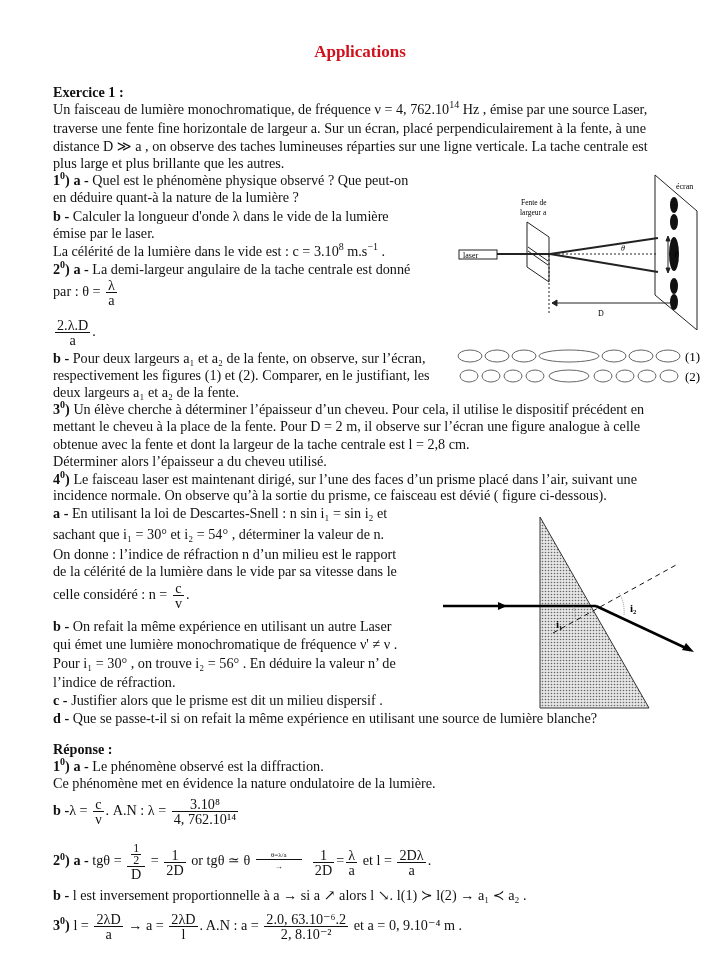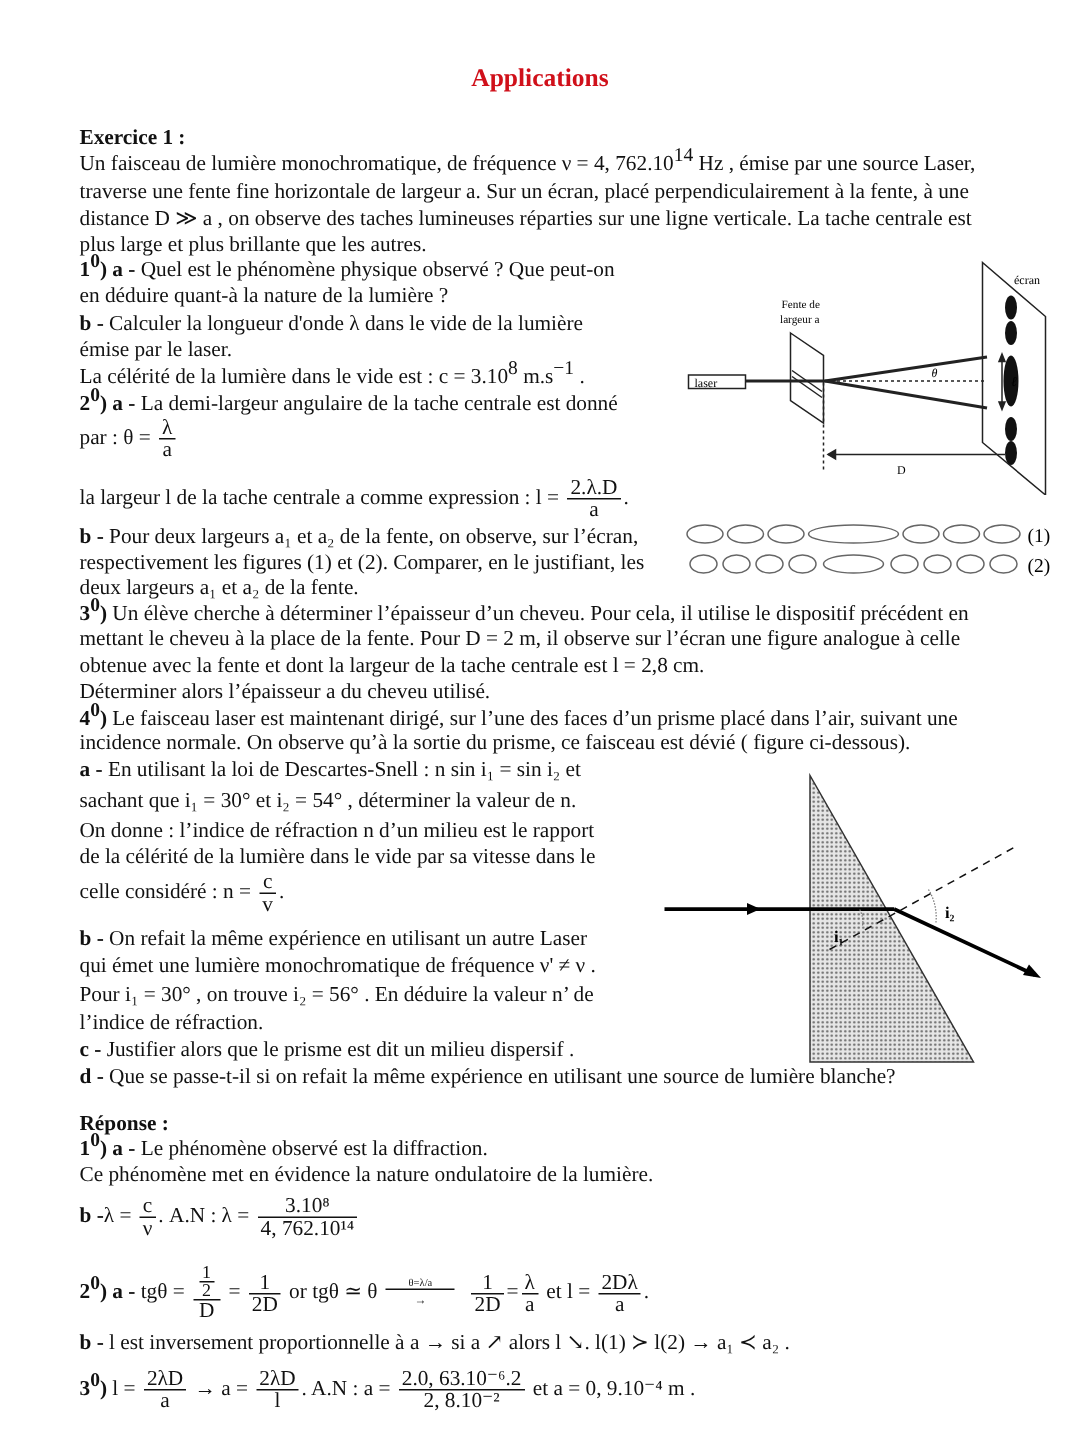--- a/index.html
+++ b/index.html
@@ -2,21 +2,21 @@
 <html><head>
 <meta charset="utf-8">
 <style>
   html, body { margin: 0; padding: 0; background: #ffffff; }
   body { width: 720px; height: 956px; position: relative; overflow: hidden;
          font-family: "Liberation Serif", "DejaVu Serif", serif; color: #111; font-size: 14.2px; }
   .title { position: absolute; top: 42px; left: 0; width: 720px; text-align: center;
            color: #d0101a; font-weight: bold; font-size: 17px; }
   .line { position: absolute; left: 53px; white-space: nowrap; line-height: 17px; }
   .b { font-weight: bold; }
-  sup, sub { font-size: 13px; line-height: 0; }
+  sup, sub { font-size: 10px; line-height: 0; }
   .frac { display: inline-block; vertical-align: middle; text-align: center; line-height: 14px; margin: 0 2px; }
   .frac > span { display: block; padding: 0 2px; }
   .frac > span.num { border-bottom: 1px solid #111; }
   svg { position: absolute; }
 </style>
 </head>
 <body>
 
 <div class="title">Applications</div>
 
@@ -27,21 +27,21 @@
 <div class="line" style="top:155px">plus large et plus brillante que les autres.</div>
 
 <div class="line" style="top:172px"><span class="b">1</span><sup class="b">0</sup><span class="b">) </span><span class="b">a -</span><span> Quel est le phénomène physique observé ? Que peut-on</span></div>
 <div class="line" style="top:189px">en déduire quant-à la nature de la lumière ?</div>
 <div class="line" style="top:208px"><span class="b">b -</span><span> Calculer  la longueur d'onde  λ  dans  le vide  de  la lumière</span></div>
 <div class="line" style="top:225px">émise par le laser.</div>
 <div class="line" style="top:243px"><span>La célérité de la lumière dans le vide est :  c = 3.10</span><sup>8</sup><span> m.s</span><sup>−1</sup><span> .</span></div>
 
 <div class="line" style="top:261px"><span class="b">2</span><sup class="b">0</sup><span class="b">) </span><span class="b">a -</span><span> La demi-largeur angulaire de la tache centrale est donné</span></div>
 <div class="line" style="top:278px"><span>par :  θ = </span><span class="frac"><span class="num">λ</span><span>a</span></span></div>
-<div class="line" style="top:318px"><span>la largeur l de la tache centrale a comme expression :  l = </span><span class="frac"><span class="num">2.λ.D</span><span>a</span></span>.</div>
+<div class="line" style="top:318px"><span class="frac"><span class="num">2.λ.D</span><span>a</span></span>.</div>
 <div class="line" style="top:350px"><span class="b">b -</span><span> Pour deux largeurs  a₁ et a₂  de la fente, on observe, sur l’écran,</span></div>
 <div class="line" style="top:367px">respectivement les figures (1) et (2). Comparer, en le justifiant, les</div>
 <div class="line" style="top:384px">deux largeurs a₁ et a₂ de la fente.</div>
 
 <div class="line" style="top:401px"><span class="b">3</span><sup class="b">0</sup><span class="b">)</span><span> Un élève cherche à déterminer l’épaisseur d’un cheveu. Pour cela, il utilise le dispositif précédent en</span></div>
 <div class="line" style="top:418px">mettant le cheveu à la place de la fente. Pour D = 2 m, il observe sur l’écran une figure analogue à celle</div>
 <div class="line" style="top:436px">obtenue avec la fente et dont la largeur de la tache centrale est  l = 2,8 cm.</div>
 <div class="line" style="top:453px">Déterminer alors l’épaisseur a du cheveu utilisé.</div>
 
 <div class="line" style="top:471px"><span class="b">4</span><sup class="b">0</sup><span class="b">)</span><span> Le faisceau laser est maintenant dirigé, sur l’une des faces d’un prisme placé dans l’air, suivant une</span></div>

